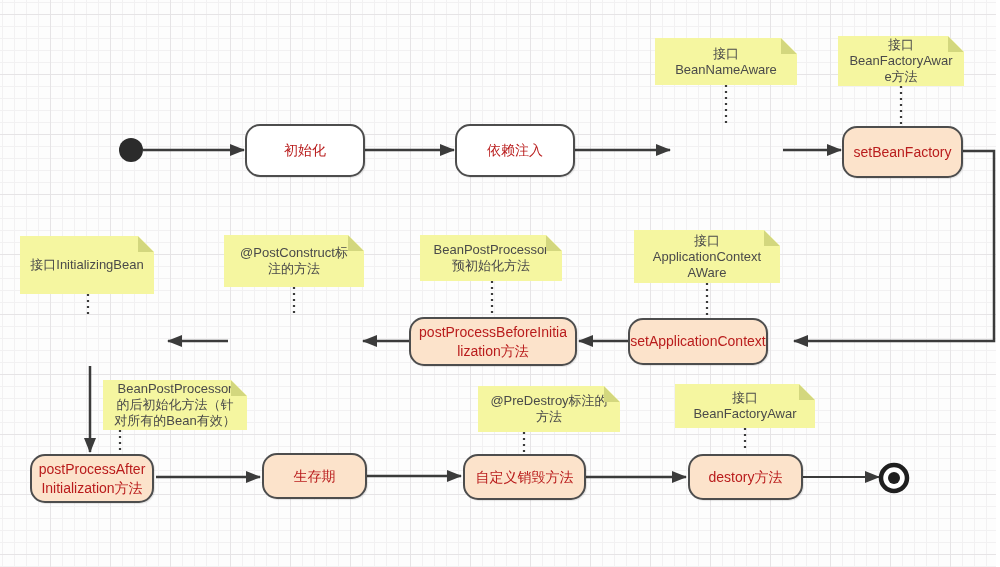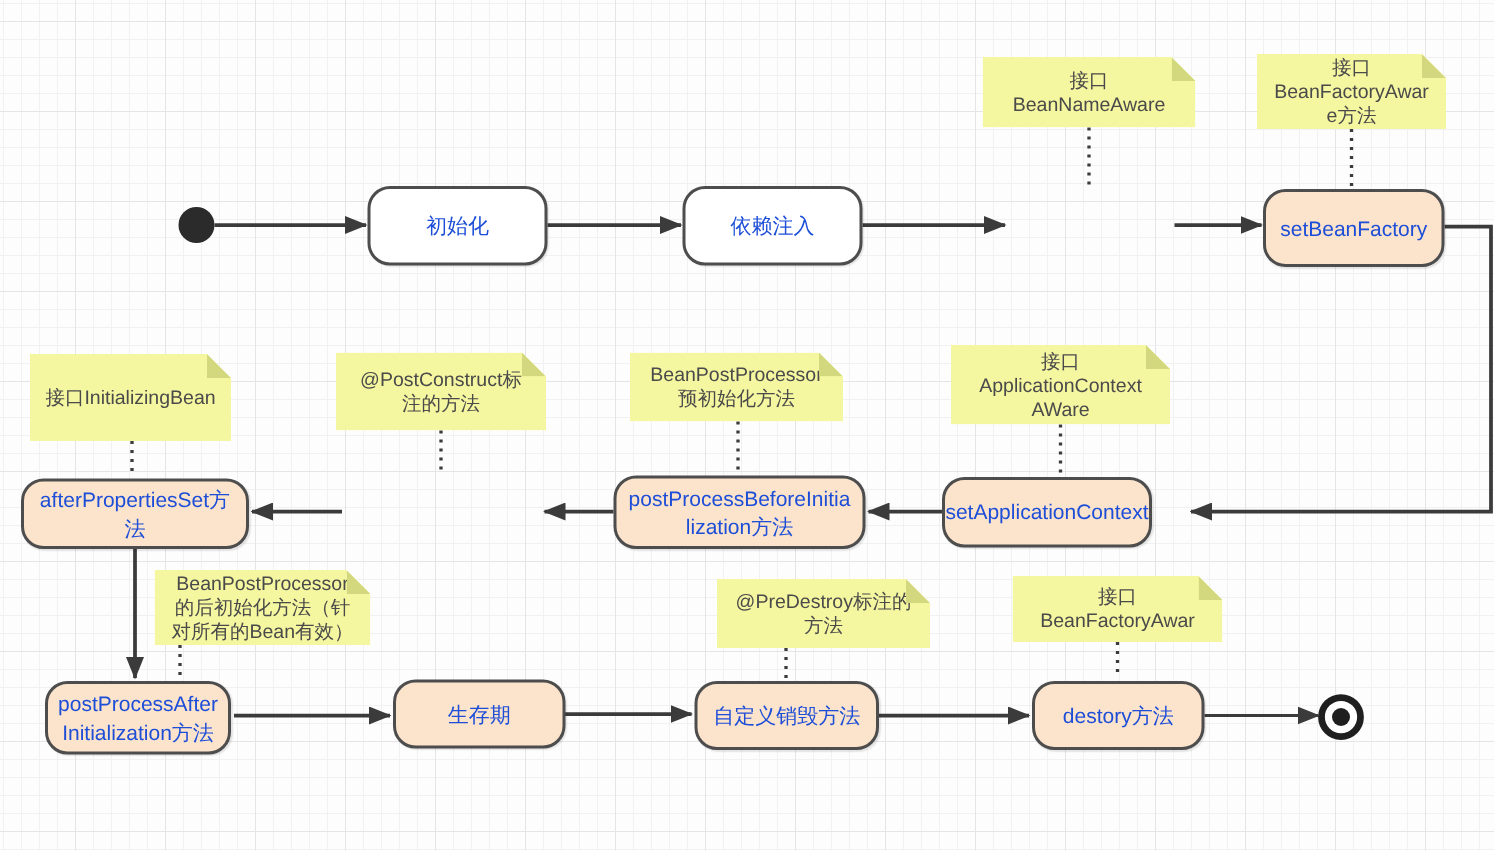--- a/index.html
+++ b/index.html
@@ -28,21 +28,21 @@
     box-sizing: border-box;
     border: 2px solid #4d4d4d;
     border-radius: 15px;
     display: flex;
     flex-direction: column;
     align-items: center;
     justify-content: center;
     text-align: center;
     font-size: 14px;
     line-height: 19px;
-    color: #1d4ed8;
+    color: #b91c1c;
     box-shadow: 1px 1px 1px rgba(0,0,0,0.10);
   }
   .box.white { background: #ffffff; }
   .box.peach { background: #fce3cb; }
   .note {
     position: absolute;
     box-sizing: border-box;
     background: #f5f6a0;
     clip-path: polygon(0 0, calc(100% - 16px) 0, 100% 16px, 100% 100%, 0 100%);
     display: flex;
@@ -109,37 +109,33 @@
   <div class="box white" style="left:245px;top:124px;width:120px;height:53px">
     <div class="bline">初始化</div>
   </div>
   <div class="box white" style="left:455px;top:124px;width:120px;height:53px">
     <div class="bline">依赖注入</div>
   </div>
   <div class="box peach" style="left:842px;top:126px;width:121px;height:52px">
     <div class="bline">setBeanFactory</div>
   </div>
 
-  <div class="box peach" style="left:14px;top:319px;width:152px;height:47px">
-    <div class="bline">afterPropertiesSet方</div>
-    <div class="bline">法</div>
-  </div>
   <div class="box peach" style="left:409px;top:317px;width:168px;height:49px">
     <div class="bline">postProcessBeforeInitia</div>
     <div class="bline">lization方法</div>
   </div>
   <div class="box peach" style="left:628px;top:318px;width:140px;height:47px">
     <div class="bline">setApplicationContext</div>
   </div>
 
   <div class="box peach" style="left:30px;top:454px;width:124px;height:49px">
     <div class="bline">postProcessAfter</div>
     <div class="bline">Initialization方法</div>
   </div>
-  <div class="box peach" style="left:262px;top:453px;width:115px;height:46px">
+  <div class="box peach" style="left:262px;top:453px;width:105px;height:46px">
     <div class="bline">生存期</div>
   </div>
   <div class="box peach" style="left:463px;top:454px;width:123px;height:46px">
     <div class="bline">自定义销毁方法</div>
   </div>
   <div class="box peach" style="left:688px;top:454px;width:115px;height:46px">
     <div class="bline">destory方法</div>
   </div>
 
   <div class="note" style="left:655px;top:38px;width:142px;height:47px">

